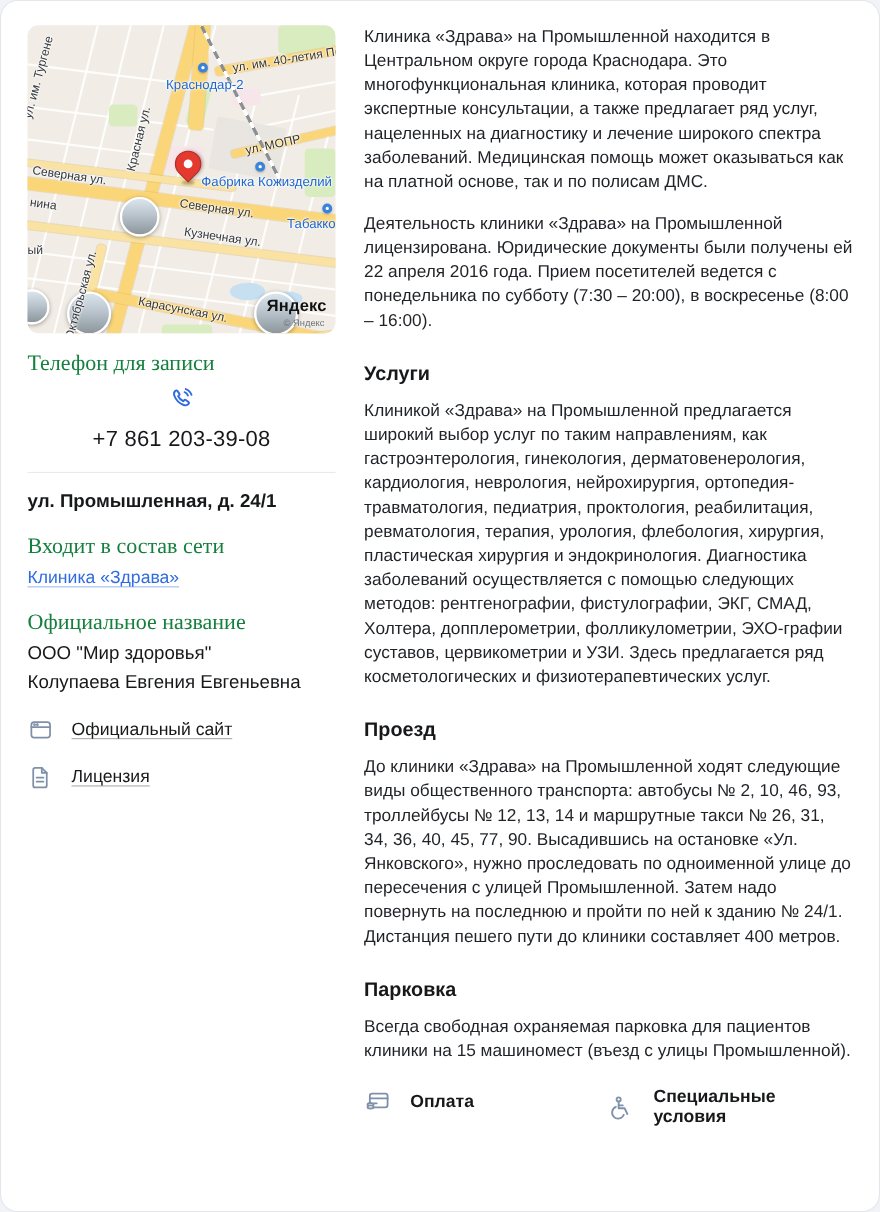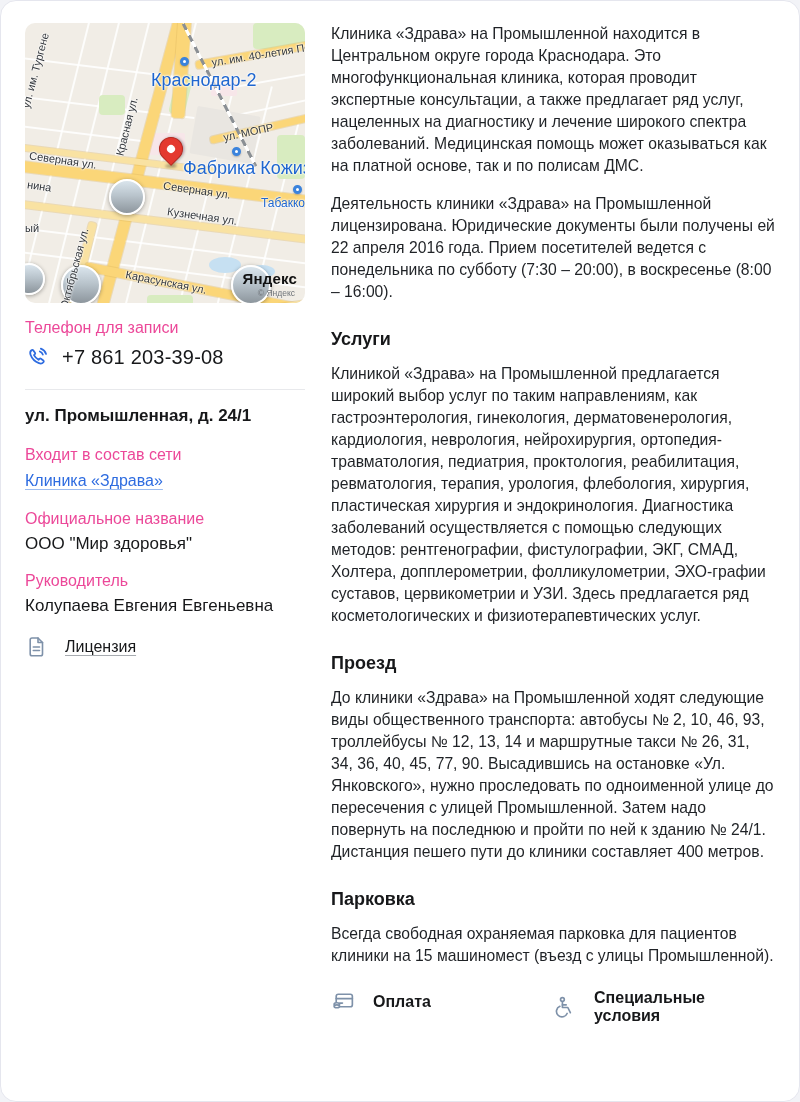--- a/index.html
+++ b/index.html
@@ -37,21 +37,21 @@
   .mroad.minor { background:#f9e2a2; }
   .mgreen { background:#d8ecc0; border-radius:4px; }
   .mwater { background:#c6e0f2; border-radius:50%; }
   .mblock { background:#f7e6e9; border-radius:2px; }
   .mgrey { background:#e9e6e1; border-radius:2px; }
   .mrail { width:3px; background:repeating-linear-gradient(#8a8f94 0 7px,#ffffff 7px 13px); }
   .mlabel {
     font-size:11px; color:#33373c; white-space:nowrap;
     text-shadow:0 0 2px #fff,0 0 2px #fff,0 0 3px #fff; line-height:1;
   }
-  .mlabel.blue { color:#1f66cf; font-size:18px; font-weight:500; }
+  .mlabel.blue { color:#1f66cf; font-size:12px; font-weight:500; }
   .mdot {
     width:9px; height:9px; border-radius:50%;
     background:#fff; border:3px solid #3a83dd;
     box-shadow:0 1px 2px rgba(0,0,0,.25);
   }
   .mphoto {
     border-radius:50%; border:2px solid #fff;
     background:linear-gradient(#d9e4ec 0%,#b9c4cc 45%,#8d969d 100%);
     box-shadow:0 1px 4px rgba(0,0,0,.35);
   }
@@ -65,22 +65,22 @@
   }
   .pin::after {
     content:""; position:absolute; left:7px; top:7px;
     width:8px; height:8px; border-radius:50%; background:#fff;
   }
   .pinshadow { width:12px; height:4px; border-radius:50%; background:rgba(0,0,0,.25); filter:blur(1px); }
   .ylogo { font-size:15px; font-weight:700; color:#111; letter-spacing:.2px; }
   .ycopy { font-size:8.5px; color:#70757a; }
 
   
-  .sm-label { font-size:16px; color:#ec4899; margin-top:16px; }
-  .phone-row { display:flex; align-items:flex-start; gap:12px; margin-top:9px; }
+  .sm-label { font-size:20px; color:#15803d; margin-top:16px;font-family:Liberation Serif, serif; }
+  .phone-row { display:flex; align-items:center; gap:12px; margin-top:9px;flex-direction:column; }
   .phone-row .num { font-size:20px; font-weight:500; letter-spacing:.2px; color:#17181a; cursor:pointer; }
   .divider { border:none; border-top:1px solid #e8e9ec; margin:18px 0 2px 0; }
   .address { font-size:17px; font-weight:700; margin-top:16px; color:#17181a; }
   .net-link {
     display:inline-block; margin-top:8px; font-size:16px; color:#2e6ce0;
     text-decoration:underline; text-decoration-color:#9cbcf0; text-underline-offset:3px; cursor:pointer;text-align:right;
   }
   .val { font-size:17px; margin-top:6px; color:#17181a; }
   .doc-row { display:flex; align-items:center; gap:16px; margin-top:22px; cursor:pointer; }
   .doc-row span {
@@ -191,23 +191,31 @@
 
       <hr class="divider">
 
       <div class="address">ул. Промышленная, д. 24/1</div>
       <div class="sm-label" style="margin-top:20px">Входит в состав сети</div>
       <a class="net-link">Клиника «Здрава»</a>
 
       <div class="sm-label" style="margin-top:20px">Официальное название</div>
       <div class="val">ООО "Мир здоровья"</div>
 
-      <div class="sm-label" style="margin-top:18px">Руководитель</div>
       <div class="val">Колупаева Евгения Евгеньевна</div>
 
+      <div class="doc-row">
+        <svg class="icn" width="24" height="24" viewBox="0 0 24 24" fill="none" stroke="#7e91a9" stroke-width="1.6" stroke-linecap="round" stroke-linejoin="round">
+          <rect x="3.5" y="4.5" width="17" height="14" rx="2.5"></rect>
+          <line x1="3.5" y1="9" x2="20.5" y2="9"></line>
+          <circle cx="6.4" cy="6.8" r="0.5" fill="#7e91a9"></circle>
+          <circle cx="9" cy="6.8" r="0.5" fill="#7e91a9"></circle>
+        </svg>
+        <span>Официальный сайт</span>
+      </div>
 
       <div class="doc-row" style="margin-top:19px">
         <svg class="icn" width="24" height="24" viewBox="0 0 24 24" fill="none" stroke="#7e91a9" stroke-width="1.6" stroke-linecap="round" stroke-linejoin="round">
           <path d="M7 3 h6 l4.5 4.5 V19 a1.8 1.8 0 0 1 -1.8 1.8 H7 A1.8 1.8 0 0 1 5.2 19 V4.8 A1.8 1.8 0 0 1 7 3 Z"></path>
           <path d="M13 3 v4.5 h4.5"></path>
           <line x1="8.3" y1="12" x2="14.5" y2="12"></line>
           <line x1="8.3" y1="15.5" x2="14.5" y2="15.5"></line>
         </svg>
         <span>Лицензия</span>
       </div>

